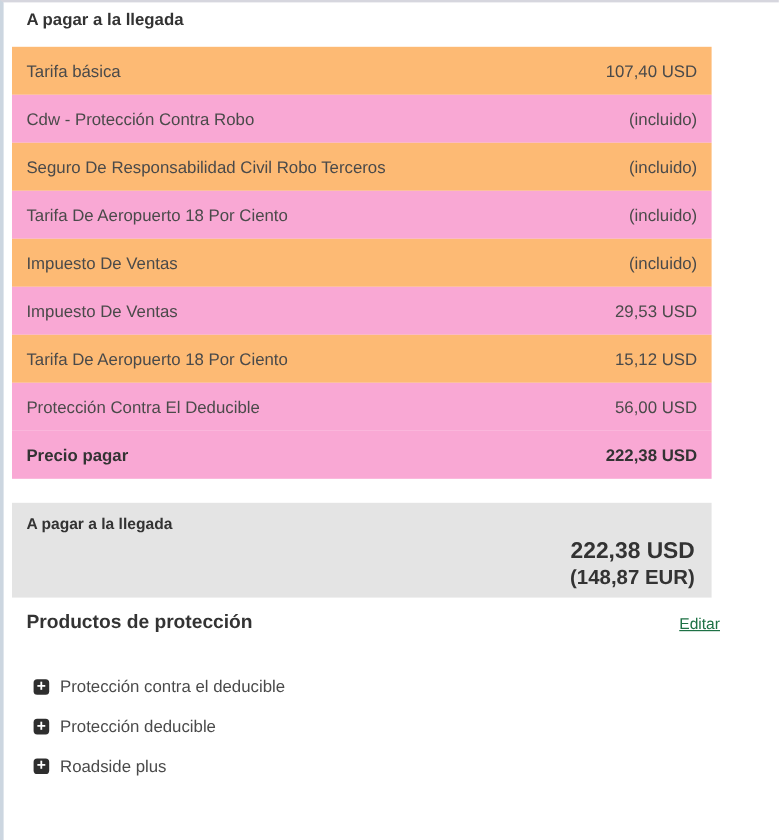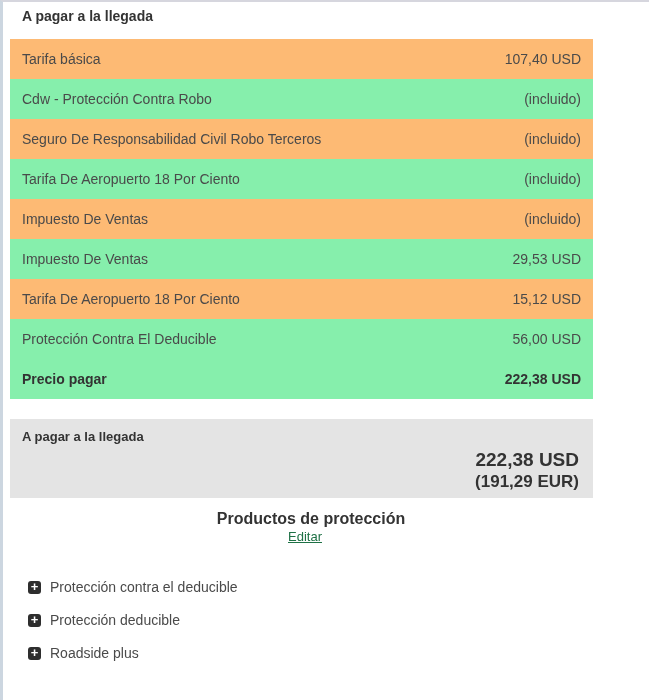--- a/index.html
+++ b/index.html
@@ -27,21 +27,21 @@
   .row {
     height: 40px;
     display: flex;
     align-items: center;
     justify-content: space-between;
     padding: 0 12px;
     font-size: 14px;
     color: #4a4a4a;
     background: #fdba74;
   }
-  .row.gray { background: #86efac; justify-content: space-between; }
+  .row.gray { background: #f9a8d4; justify-content: space-between; }
   .row.total { font-weight: bold; color: #333333; }
   .row .lbl { white-space: nowrap; }
   .row .val { white-space: nowrap; }
   .summary-box {
     margin: 20px 0 0 7px;
     width: 583px;
     height: 79px;
     background: #e4e4e4;
     padding: 10px 14px 0 12px;
   }
@@ -58,21 +58,20 @@
     font-weight: bold;
   }
   .amount-usd { font-size: 19px; line-height: 23px; }
   .amount-eur { font-size: 17px; line-height: 21px; }
   .section-head {
     margin: 11px 0 0 7px;
     width: 590px;
     display: flex;
     align-items: center;
     justify-content: space-between;
-    flex-direction: column;
   }
   .section-title {
     padding-left: 12px;
     font-size: 16px;
     font-weight: bold;
     color: #333333;
     line-height: 20px;
   }
   .edit-link {
     font-size: 13px;
@@ -151,21 +150,21 @@
   <div class="row gray total">
     <span class="lbl">Precio pagar</span>
     <span class="val">222,38 USD</span>
   </div>
 </div>
 
 <div class="summary-box">
   <div class="summary-label">A pagar a la llegada</div>
   <div class="summary-amounts">
     <div class="amount-usd">222,38 USD</div>
-    <div class="amount-eur">(191,29 EUR)</div>
+    <div class="amount-eur">(148,87 EUR)</div>
   </div>
 </div>
 
 <div class="section-head">
   <div class="section-title">Productos de protección</div>
   <a class="edit-link">Editar</a>
 </div>
 
 <div class="items">
   <div class="item">

